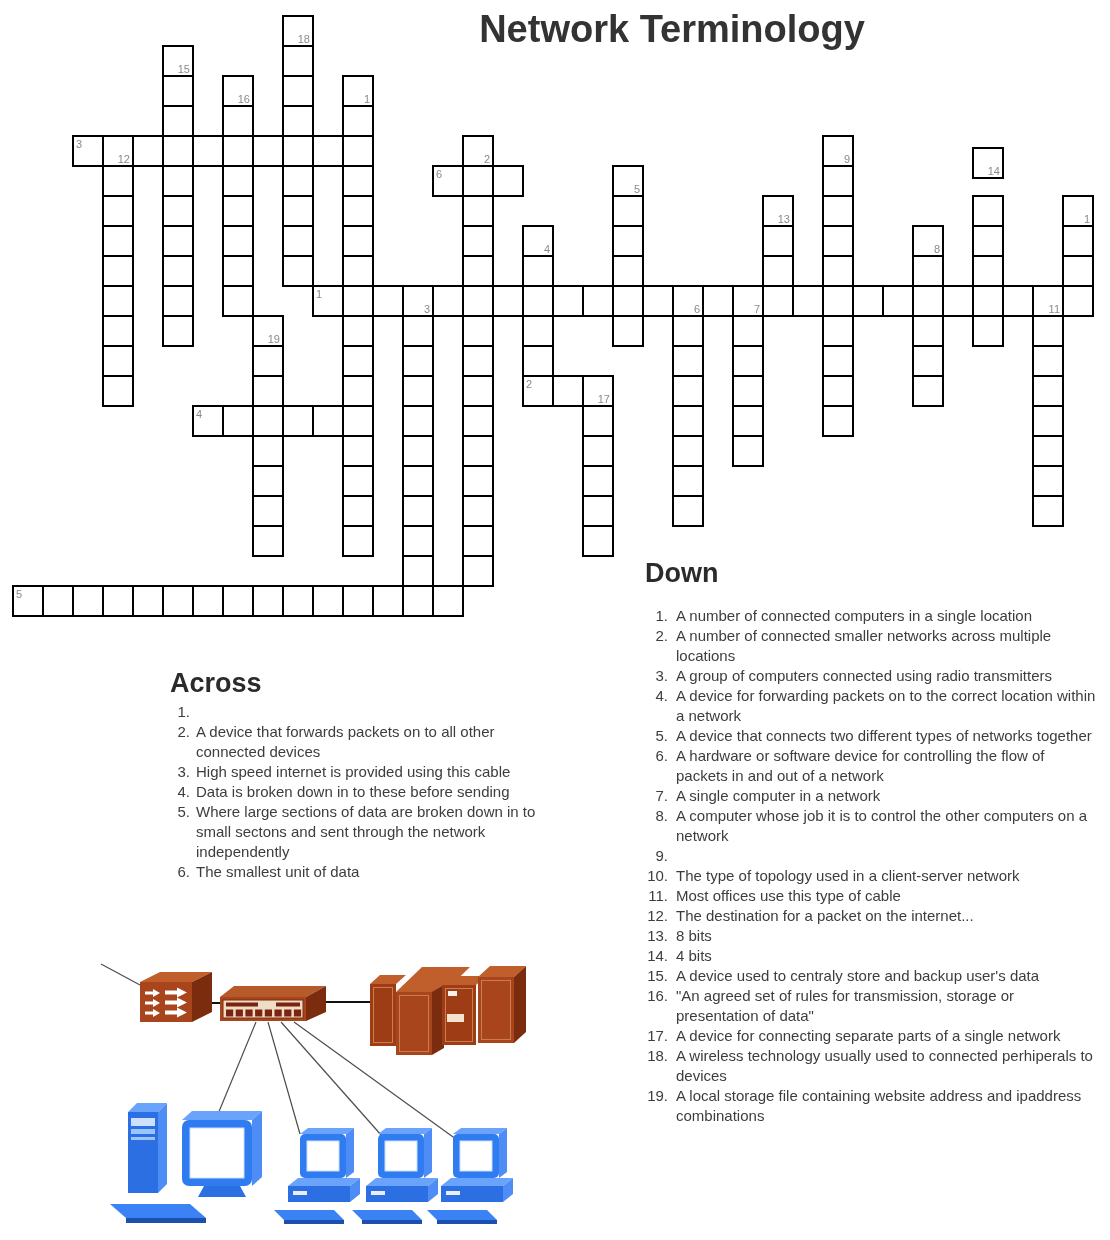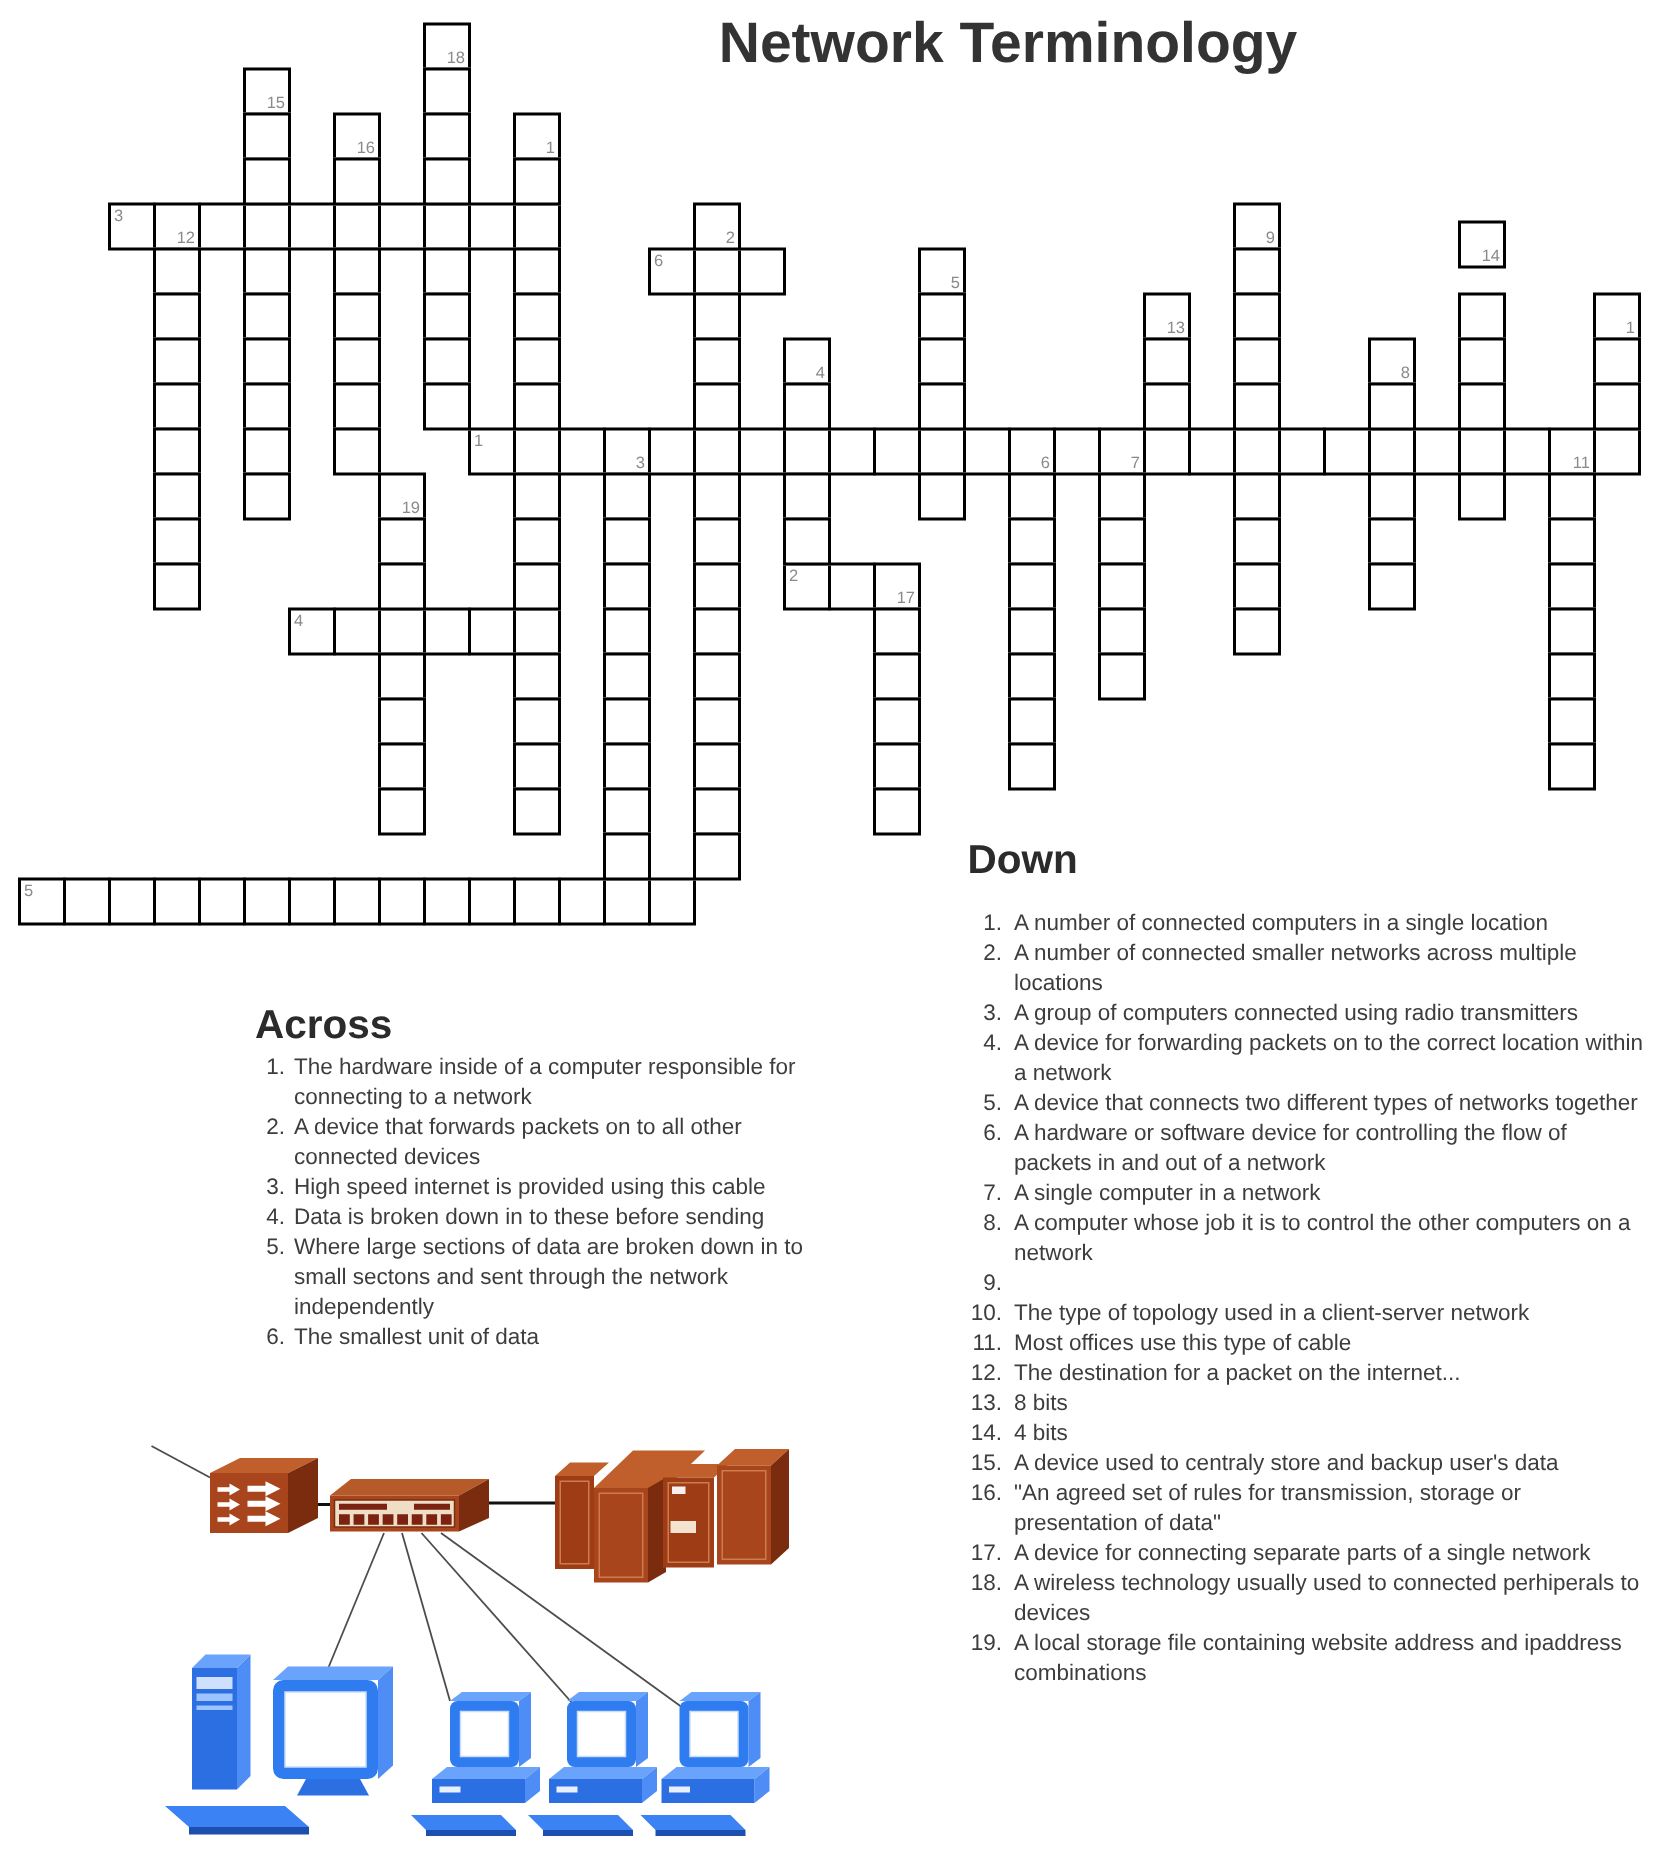--- a/index.html
+++ b/index.html
@@ -287,21 +287,20 @@
       <div class="cell" style="left: 240px; top: 420px;"></div>
       <div class="cell" style="left: 240px; top: 450px;"></div>
       <div class="cell" style="left: 240px; top: 480px;"></div>
       <div class="cell" style="left: 240px; top: 510px;"></div>
     </div>
 
   <h2 class="section-heading" id="across-heading">Across</h2>
   <ol class="clues" id="across-list">
       <li>
         <span class="cnum">1.</span>
-        <span class="ctext">The hardware inside of a computer responsible for connecting to a network</span>
       </li>
       <li>
         <span class="cnum">2.</span>
         <span class="ctext">A device that forwards packets on to all other connected devices</span>
       </li>
       <li>
         <span class="cnum">3.</span>
         <span class="ctext">High speed internet is provided using this cable</span>
       </li>
       <li>

